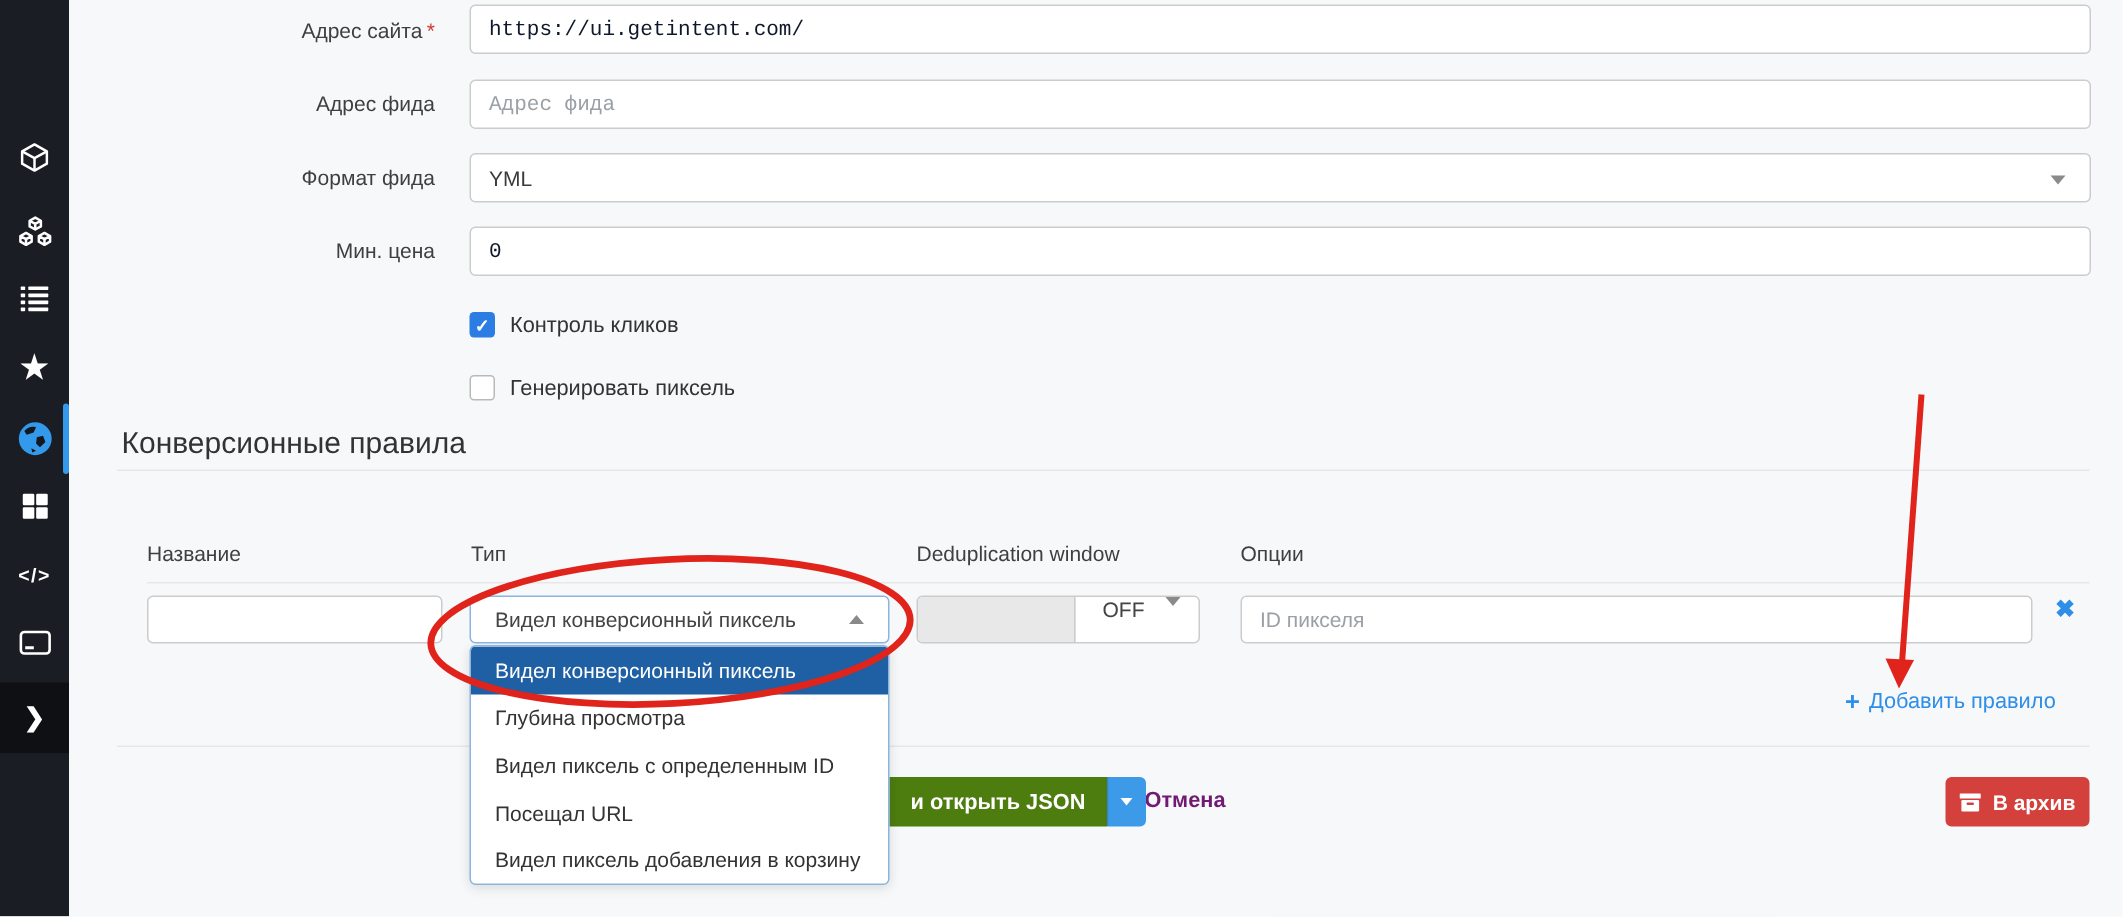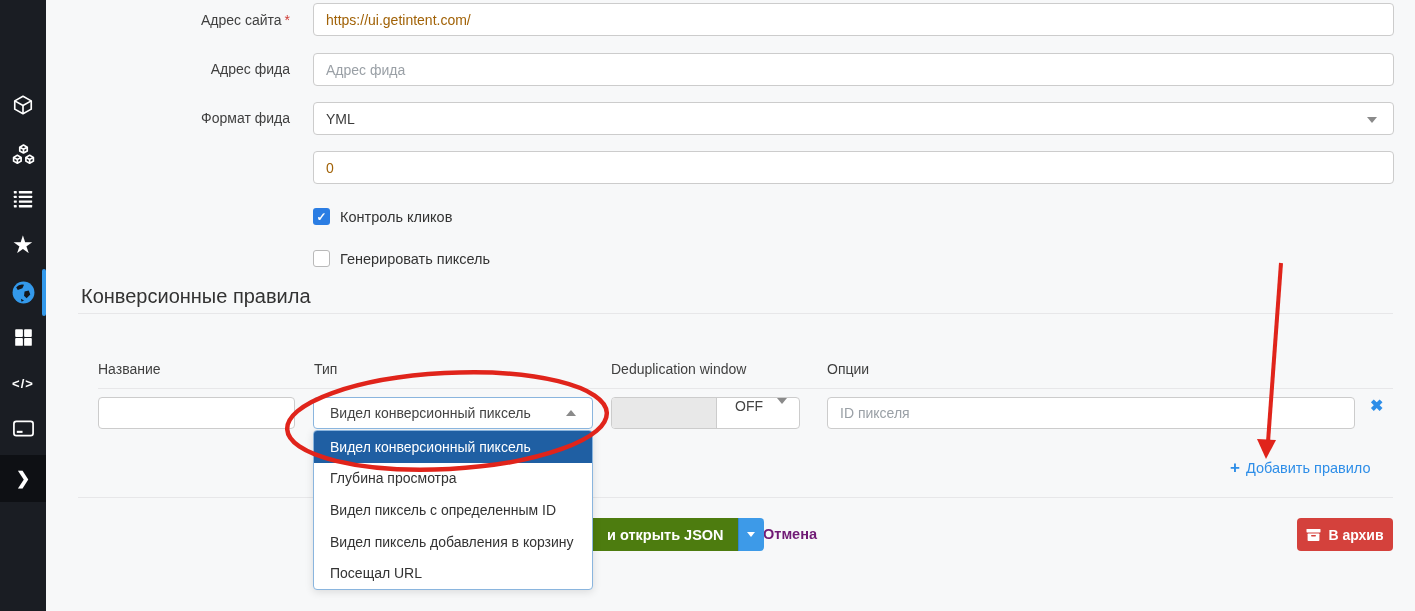--- a/index.html
+++ b/index.html
@@ -9,21 +9,21 @@
   
   .sidebar{position:absolute;left:0;top:0;width:46px;height:611px;background:#1a1d23;}
   .sb-item{position:absolute;left:0;width:46px;height:32px;display:flex;align-items:center;justify-content:center;color:#fff;cursor:pointer;}
   .sb-glyph{color:#fff;font-weight:bold;}
   .sb-bottom{position:absolute;left:0;top:455px;width:46px;height:47px;background:#0e1014;}
   .active-bar{position:absolute;right:0;top:269px;width:4px;height:47px;background:#3399eb;border-radius:2px;}
 
   
   .f-label{position:absolute;left:60px;width:230px;text-align:right;font-size:14px;color:#3f3f3f;}
   .req{color:#cf3c36;margin-left:3px;}
-  .f-input{position:absolute;left:313px;width:1081px;height:33px;box-sizing:border-box;border:1px solid #ccc;border-radius:4px;background:#fff;padding:0 12px;font-size:14px;color:#a16207;font-family:Liberation Sans, sans-serif;outline:none;}
+  .f-input{position:absolute;left:313px;width:1081px;height:33px;box-sizing:border-box;border:1px solid #ccc;border-radius:4px;background:#fff;padding:0 12px;font-size:14px;color:#0f172a;font-family:Liberation Mono, monospace;outline:none;}
   .f-input::placeholder{color:#9aa0a6;}
   .f-select{position:absolute;left:313px;width:1081px;height:33px;box-sizing:border-box;border:1px solid #ccc;border-radius:4px;background:#fff;font-size:14px;color:#3b3b3b;display:flex;align-items:center;padding:0 12px;cursor:pointer;}
   .caret-down{width:0;height:0;border-left:5px solid transparent;border-right:5px solid transparent;border-top:6px solid #8a8a8a;}
   .caret-up{width:0;height:0;border-left:5px solid transparent;border-right:5px solid transparent;border-bottom:6px solid #8a8a8a;}
   .sel-caret{position:absolute;right:16px;top:14px;}
 
   .cb{position:absolute;left:313px;width:17px;height:17px;border-radius:3px;box-sizing:border-box;display:flex;align-items:center;justify-content:center;cursor:pointer;}
   .cb.checked{background:#2b7de3;}
   .cb.unchecked{background:#fff;border:1px solid #b9b9b9;}
   .cb .check{color:#fff;font-size:12px;font-weight:bold;line-height:1;}
@@ -147,20 +147,21 @@
 
   <div class="f-label" style="top:61px">Адрес фида</div>
   <input class="f-input" style="top: 53px;" placeholder="Адрес фида">
 
   <div class="f-label" style="top:110px">Формат фида</div>
   <div class="f-select" style="top:102px">
     <span>YML</span>
     <span class="caret-down sel-caret"></span>
   </div>
 
+  <div class="f-label" style="top:159px">Мин. цена</div>
   <input class="f-input" style="top: 151px;" value="0">
 
   <div class="cb checked" style="top:208px">
     <span class="check">✓</span>
   </div>
   <div class="cb-label" style="top:209px">Контроль кликов</div>
 
   <div class="cb unchecked" style="top:250px"></div>
   <div class="cb-label" style="top:251px">Генерировать пиксель</div>
 
@@ -190,22 +191,22 @@
 
   <input class="options-input" placeholder="ID пикселя" style="">
   <div class="remove-x"><span>✖</span></div>
 
   <div class="hr" style="left:78px;top:497px;width:1315px;z-index:1"></div>
 
   <div class="dd-menu">
     <div class="dd-opt selected">Видел конверсионный пиксель</div>
     <div class="dd-opt">Глубина просмотра</div>
     <div class="dd-opt">Видел пиксель с определенным ID</div>
+    <div class="dd-opt">Посещал URL</div>
     <div class="dd-opt">Видел пиксель добавления в корзину</div>
-    <div class="dd-opt">Посещал URL</div>
   </div>
 
   <div class="add-rule">
     <span class="plus">+</span>
     <span>Добавить правило</span>
   </div>
 
   <div class="save-btn">
     <div class="save-main">и открыть JSON</div>
     <div class="save-caret">

